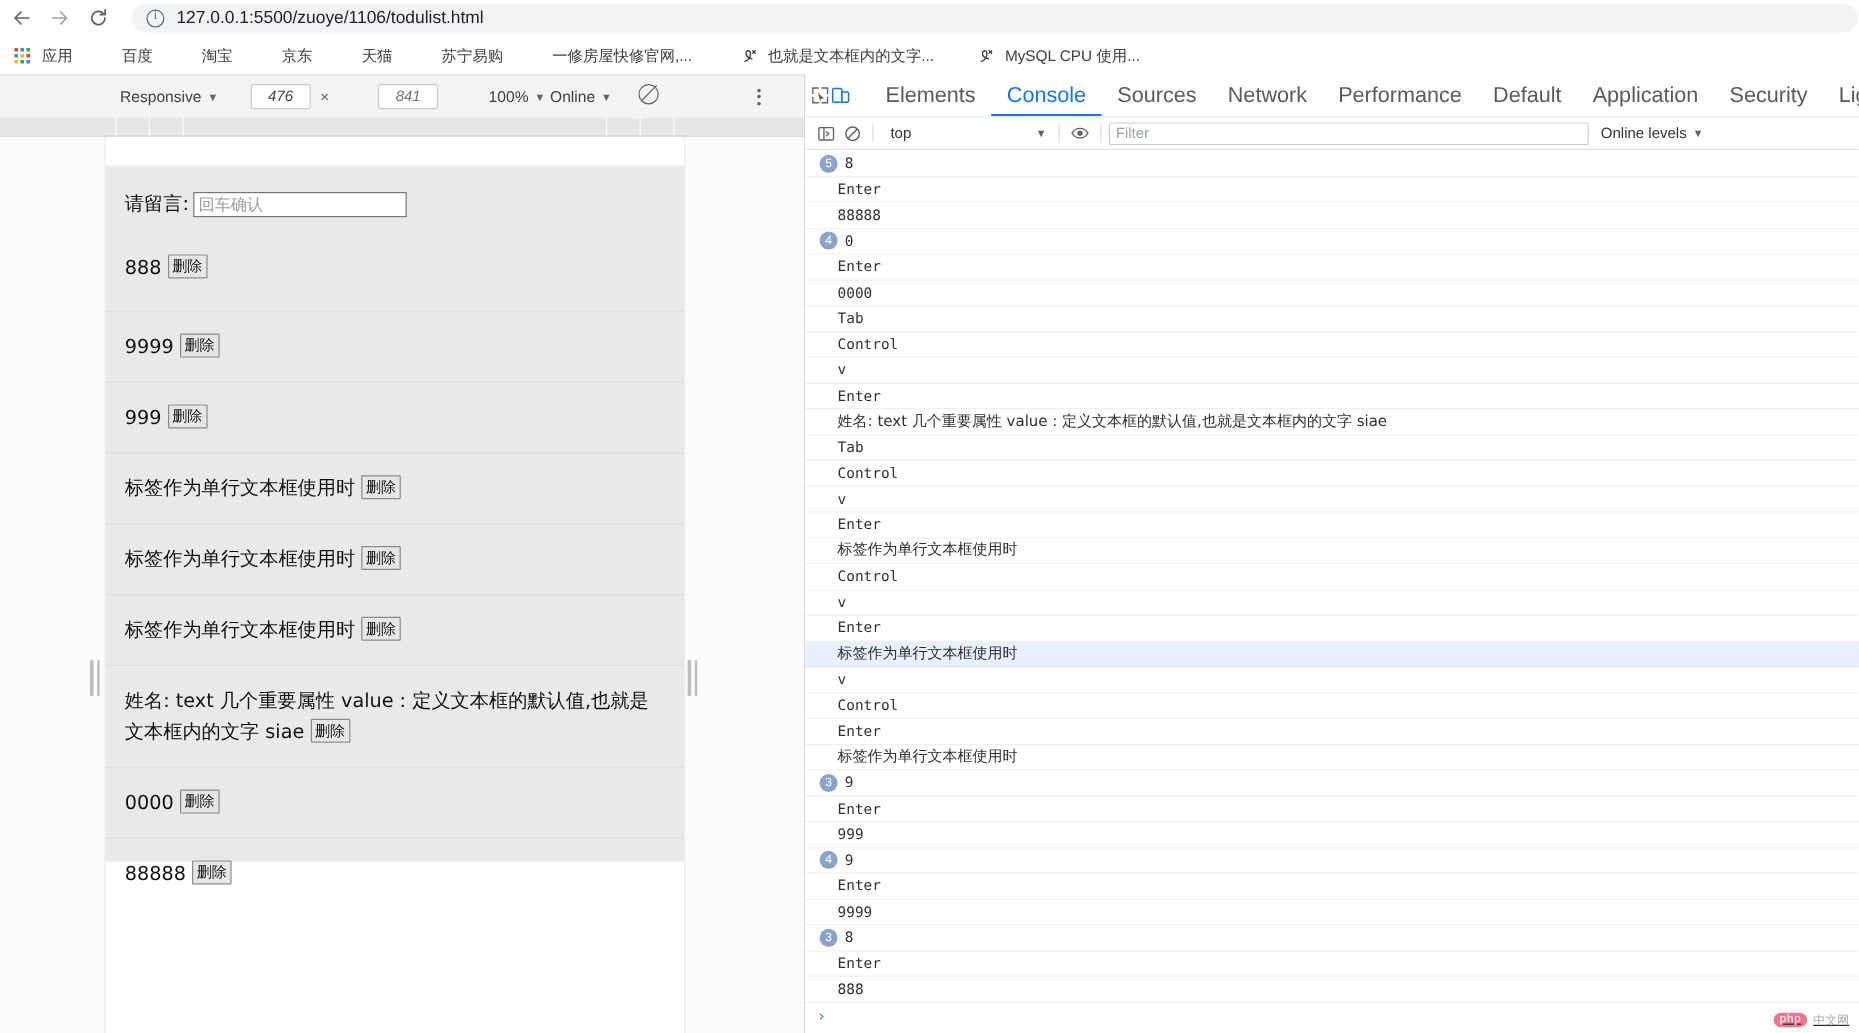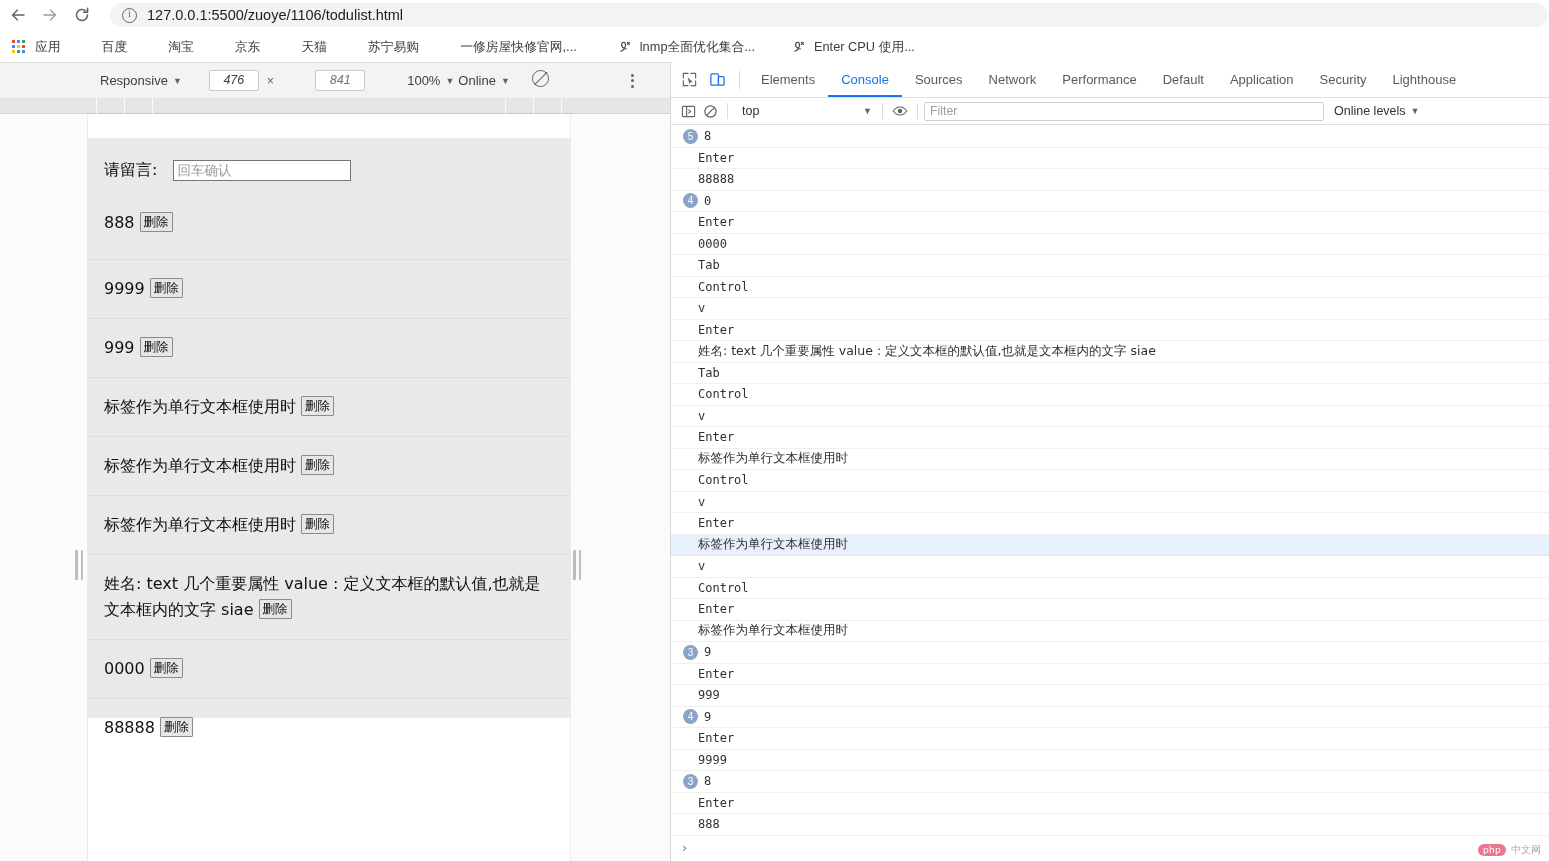--- a/index.html
+++ b/index.html
@@ -139,21 +139,21 @@
     position: absolute; left: 0; top: 24px; width: 482px; height: 580px;
     background: #e9e9e7;
   }
   #msg-header {
     padding: 22px 0 0 16px; height: 108px;
   }
   .msg-label {
     font-size: 16px; color: #111; font-family: "DejaVu Sans", sans-serif;
   }
   #msg-input {
-    width: 178px; height: 21px; margin-left: 16px;
+    width: 178px; height: 21px; margin-left: 4px;
     border: 1px solid #767676; background: #fff;
     font-size: 13.5px; color: #9b9b9b; padding: 0 3px;
     vertical-align: middle; line-height: 19px; display:inline-block;
   }
   .todo-row {
     border-top: 1px solid #dedede;
     padding: 16px 16px 16px 16px;
     display: block;
     min-height: 55px;
   }
@@ -186,21 +186,21 @@
     position: absolute; left: 670px; top: 62px; width: 879px; height: 799px;
     background: #ffffff; border-left: 1px solid #d8d8d8;
   }
   #dt-tabbar {
     height: 36px; border-bottom: 1px solid #e0e0e0;
     display: flex; align-items: center; padding-left: 4px;
   }
   .dt-icon-btn { width: 28px; height: 28px; display:flex; align-items:center; justify-content:center; }
   .dt-sep { width: 1px; height: 18px; background: #dadada; margin: 0 8px; }
   .dt-tab {
-    font-size: 13px; color: #5a5a5a; padding: 0 13px; height: 35px;
+    font-size: 18px; color: #5a5a5a; padding: 0 13px; height: 35px;
     display: flex; align-items: center; white-space: nowrap;
   }
   .dt-tab.active { color: #1a73e8; box-shadow: inset 0 -2px 0 #1a73e8; }
 
   #dt-filterbar {
     height: 27px; border-bottom: 1px solid #e0e0e0;
     display: flex; align-items: center; padding: 0 6px; background: #fff;
   }
   .fb-icon { width: 22px; height: 22px; display:flex; align-items:center; justify-content:center; }
   .ctx-select {
@@ -246,20 +246,21 @@
     height: 24px; display:flex; align-items:center; padding-left: 11px;
     color: #4a7fd4; font-size: 13px;
   }
   .c-prompt .chev { font-family: "DejaVu Sans", sans-serif; }
 
   
   #watermark {
     position: absolute; right: 8px; bottom: 4px;
     display: flex; align-items: center; gap: 5px;
     opacity: 0.85;
+    text-decoration: underline;
   }
   #wm-logo {
     background: #e8607e; color: #fff; font-size: 9px; border-radius: 7px;
     padding: 1px 5px; font-family: "DejaVu Sans", sans-serif; letter-spacing:0.3px;
   }
   #wm-text { font-size: 10px; color: #9a9a9a; font-family:"DejaVu Sans", sans-serif; }
 </style>
 </head>
 <body>
 
@@ -335,30 +336,30 @@
       <span class="bm-ico"><span class="green-ico"></span></span>
       <span class="bm-label">一修房屋快修官网,...</span>
     </div>
 
     <div class="bm" style="margin-left:22px">
       <span class="bm-ico">
         <svg width="15" height="15" viewBox="0 0 16 16">
             <path d="M4 13c3-1 5-4 5-7 0-1.4-.8-2.5-2-2.5S5 4.6 5 6c0 2.4 2.3 4 5.2 4.6M11 3.5l2.2 2.2M13.2 3.5L11 5.7" fill="none" stroke="#3c4043" stroke-width="1.2" stroke-linecap="round"></path>
           </svg>
       </span>
-      <span class="bm-label">lnmp全面优化集合...</span>
+      <span class="bm-label">也就是文本框内的文字...</span>
     </div>
 
     <div class="bm" style="margin-left:18px">
       <span class="bm-ico">
         <svg width="15" height="15" viewBox="0 0 16 16">
             <path d="M4 13c3-1 5-4 5-7 0-1.4-.8-2.5-2-2.5S5 4.6 5 6c0 2.4 2.3 4 5.2 4.6M11 3.5l2.2 2.2M13.2 3.5L11 5.7" fill="none" stroke="#3c4043" stroke-width="1.2" stroke-linecap="round"></path>
           </svg>
       </span>
-      <span class="bm-label">Enter CPU 使用...</span>
+      <span class="bm-label">MySQL CPU 使用...</span>
     </div>
   </div>
 </div>
 
 <div id="device-toolbar">
   <div class="dt-item" style="margin-left:100px">
     <span>Responsive</span>
     <span class="caret">▼</span>
   </div>
 

